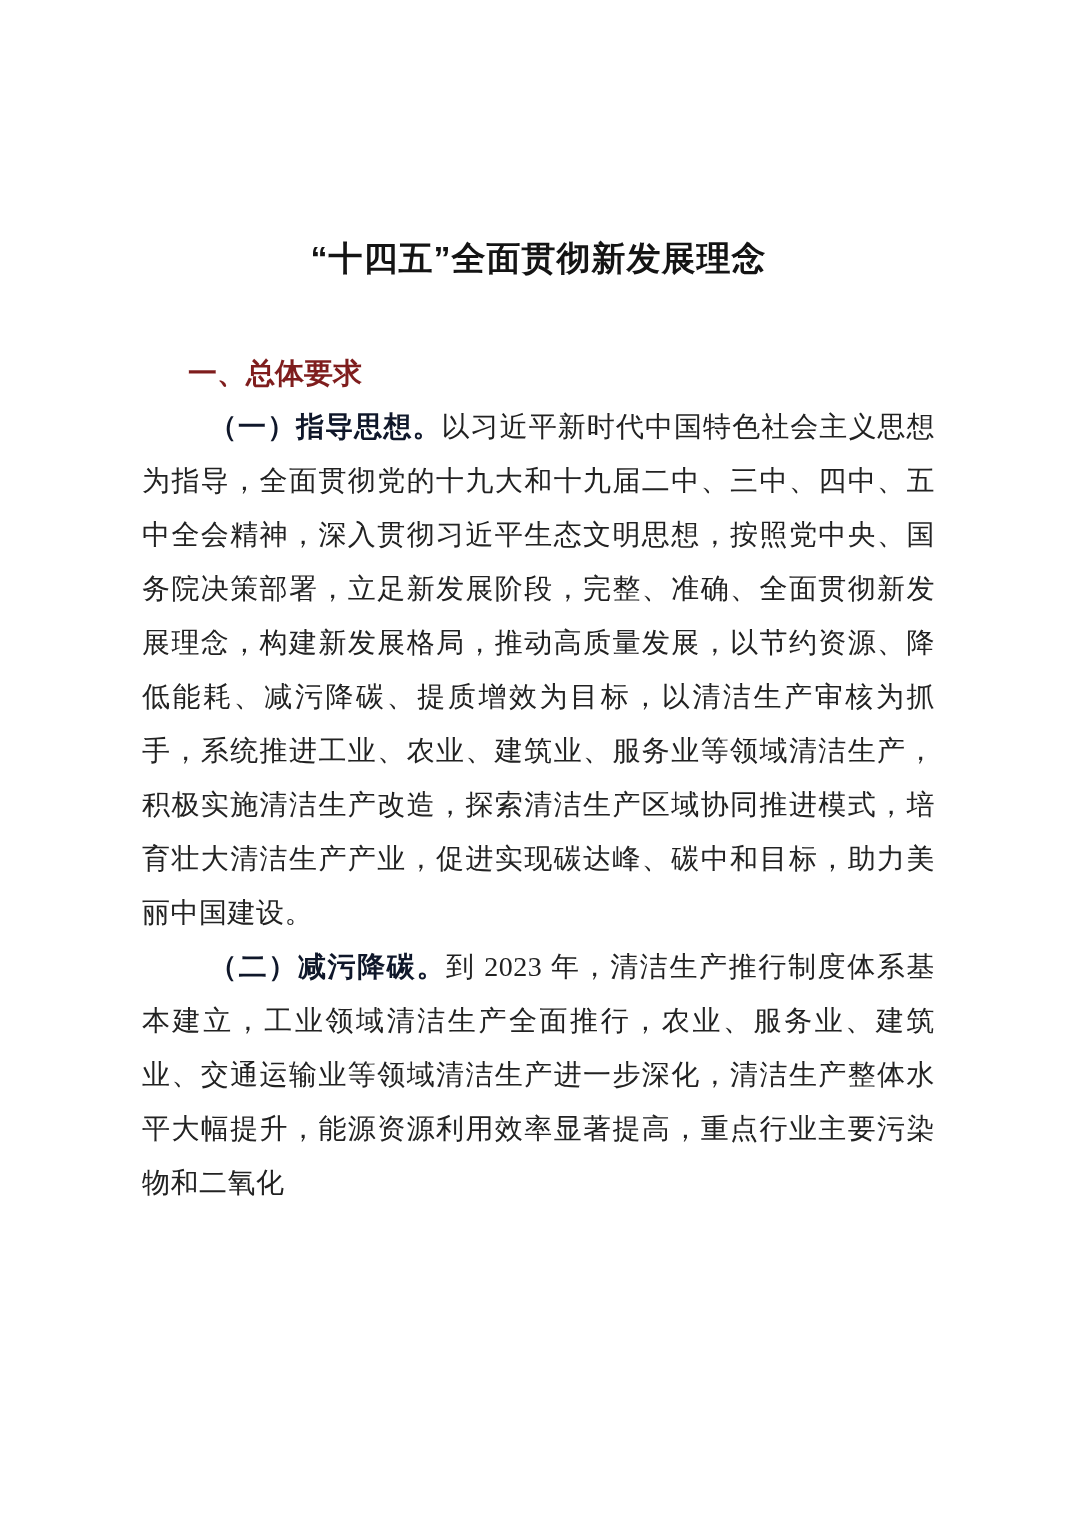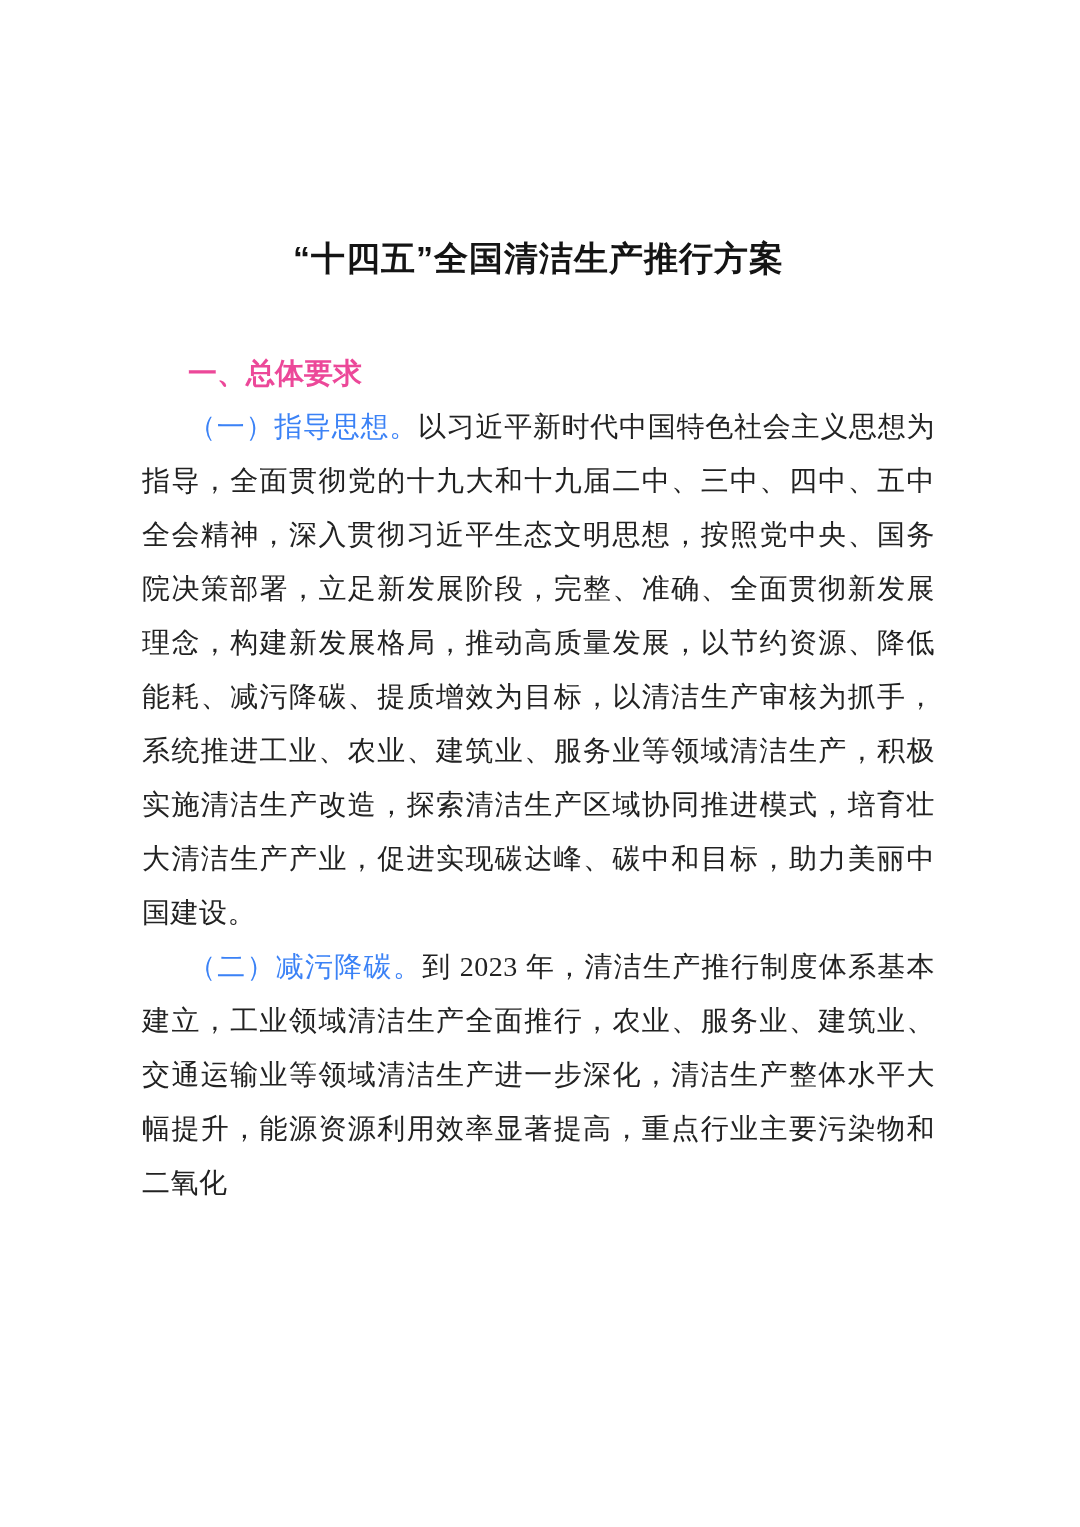--- a/index.html
+++ b/index.html
@@ -39,33 +39,34 @@
     letter-spacing: 0.5px;
     color: #222222;
   }
   .section-heading {
     margin: 0;
     font-family: Liberation Serif, serif;
     font-size: 29px;
     font-weight: 700;
     line-height: 54px;
     text-indent: 46px;
-    color: #ec4899;
+    color: #7f1d1d;
   }
   .para-lead {
-    font-weight: 400;
-    color: #3b82f6;
+    font-weight: 700;
+    color: #0f172a;
+    margin-left: 21px;
   }
 </style>
 </head>
 <body>
 
 <div class="page">
 
-  <h1 class="doc-title">“十四五”全国清洁生产推行方案</h1>
+  <h1 class="doc-title">“十四五”全面贯彻新发展理念</h1>
 
 
   <h2 class="section-heading">一、总体要求</h2>
 
   <p class="para"><span class="para-lead">（一）指导思想。</span><span>以习近平新时代中国特色社会主义思想为指导，全面贯彻党的十九大和十九届二中、三中、四中、五中全会精神，深入贯彻习近平生态文明思想，按照党中央、国务院决策部署，立足新发展阶段，完整、准确、全面贯彻新发展理念，构建新发展格局，推动高质量发展，以节约资源、降低能耗、减污降碳、提质增效为目标，以清洁生产审核为抓手，系统推进工业、农业、建筑业、服务业等领域清洁生产，积极实施清洁生产改造，探索清洁生产区域协同推进模式，培育壮大清洁生产产业，促进实现碳达峰、碳中和目标，助力美丽中国建设。</span></p>
 
   <p class="para"><span class="para-lead">（二）减污降碳。</span><span>到 2023 年，清洁生产推行制度体系基本建立，工业领域清洁生产全面推行，农业、服务业、建筑业、交通运输业等领域清洁生产进一步深化，清洁生产整体水平大幅提升，能源资源利用效率显著提高，重点行业主要污染物和二氧化</span></p>
 
 </div>
 

